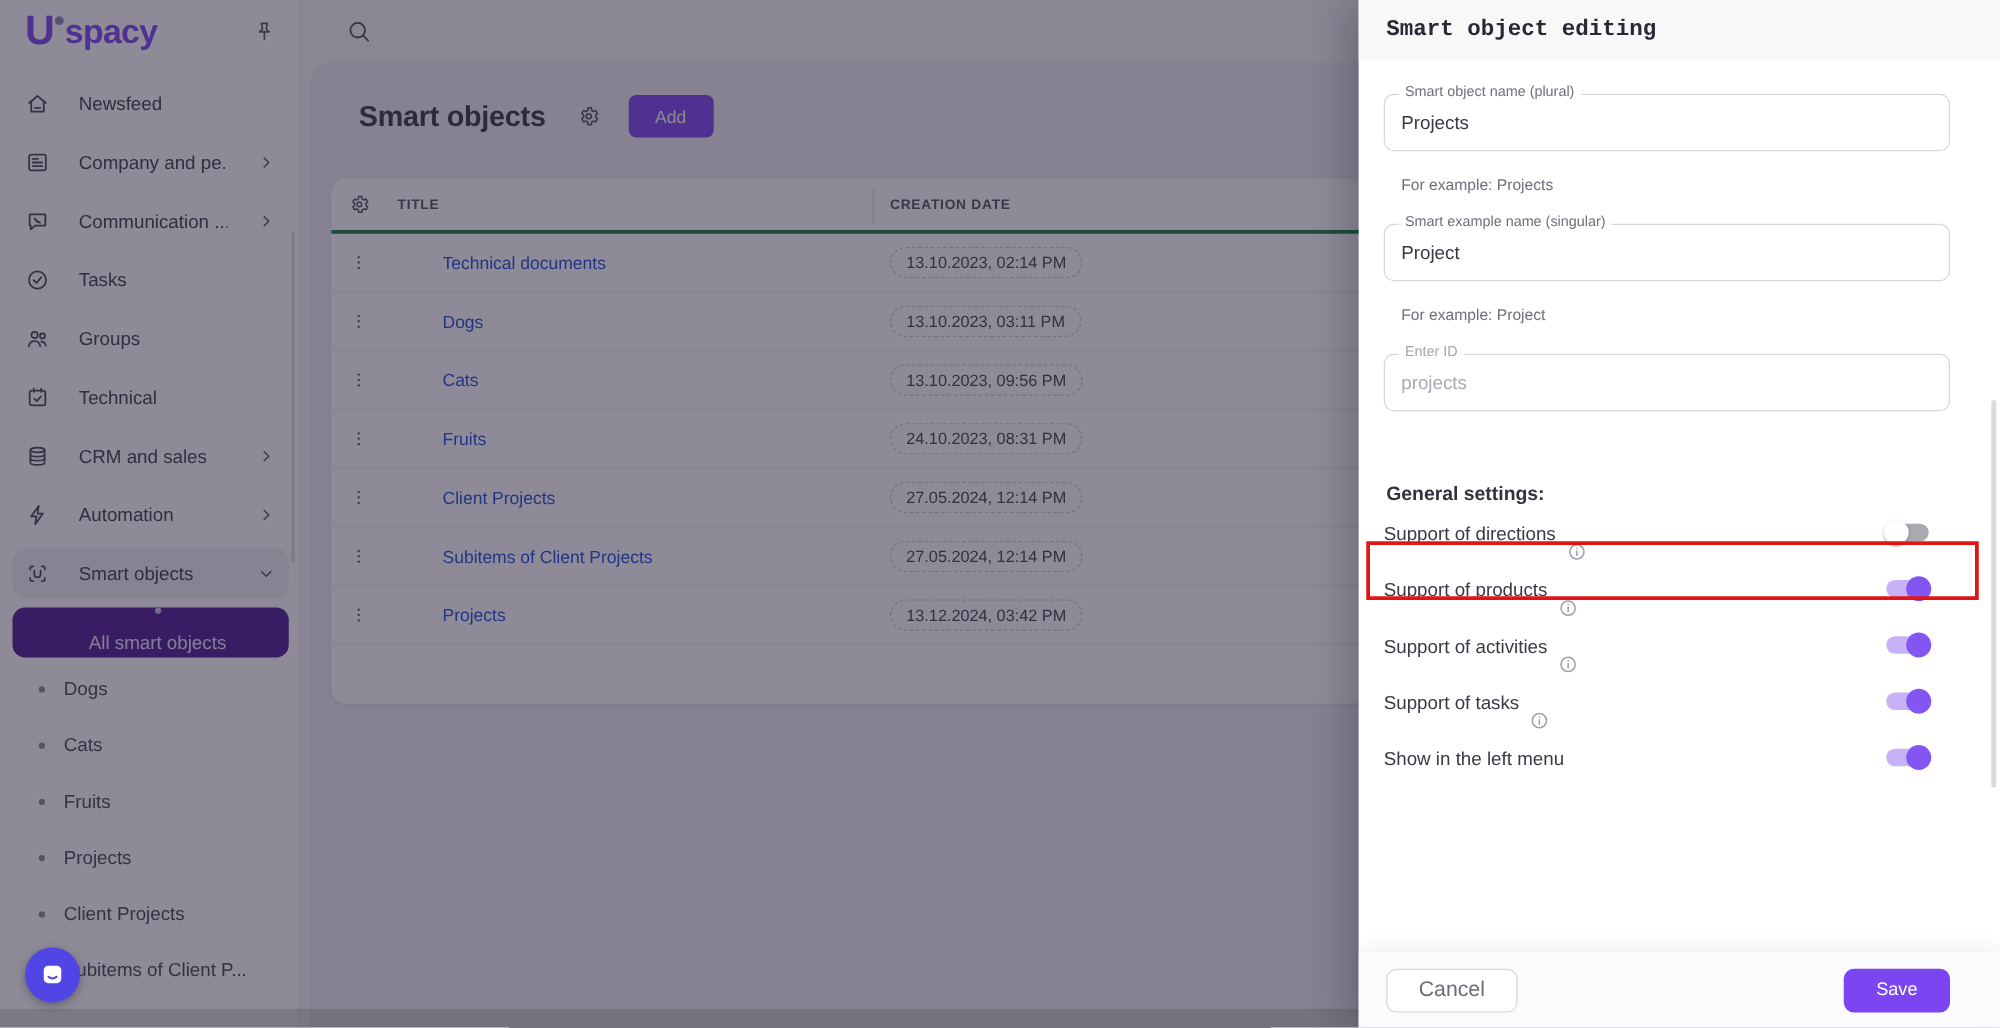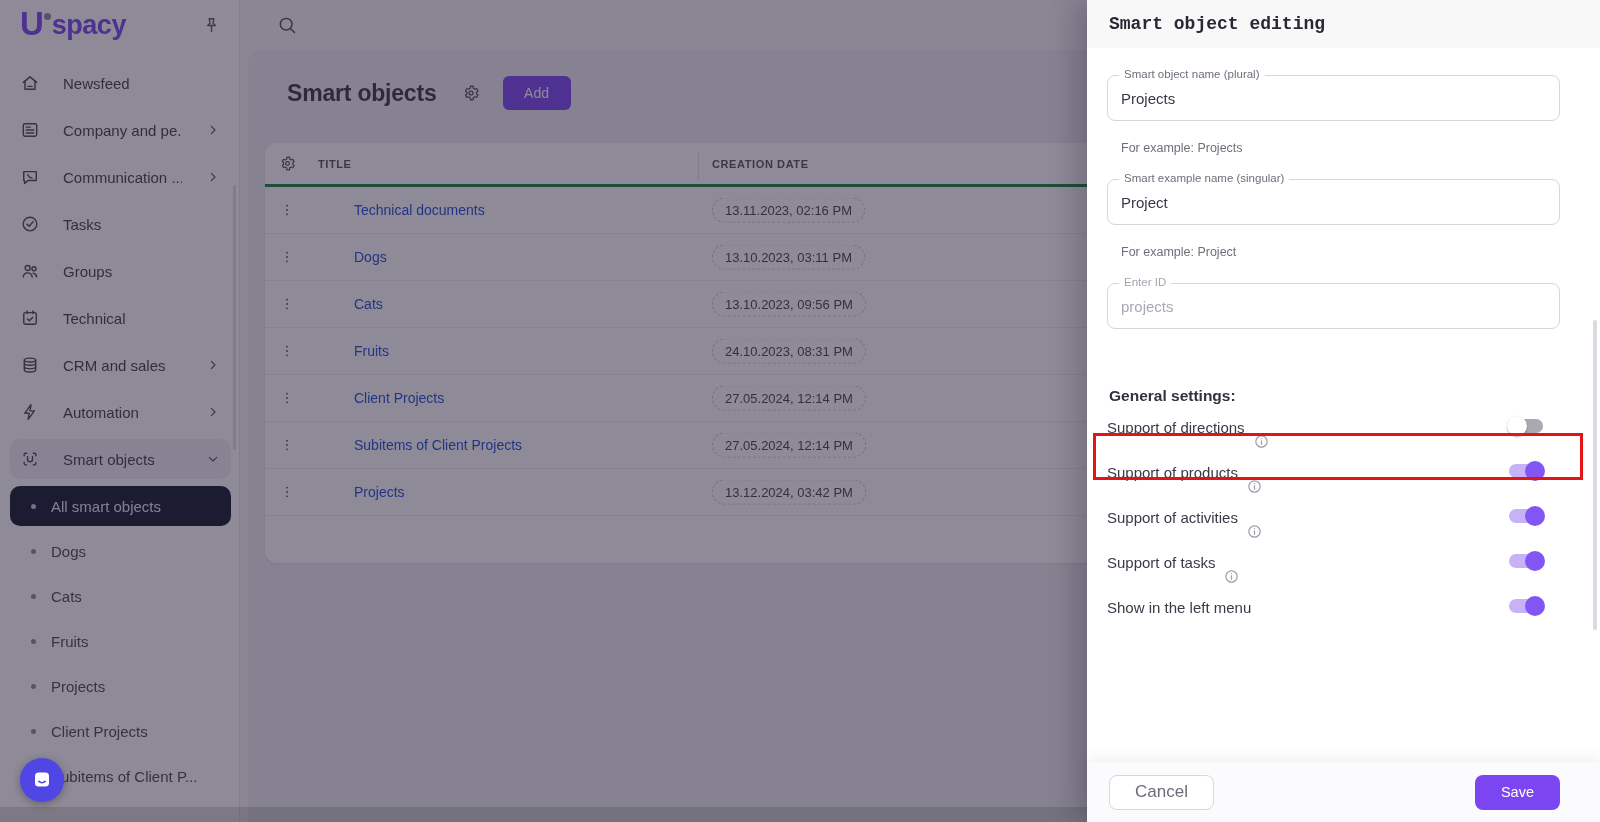--- a/index.html
+++ b/index.html
@@ -18,21 +18,21 @@
   .logo-rest { font-size:27px; font-weight:700; line-height:32px; letter-spacing:-0.5px; }
   .pin { color:#5a5664; }
   .nav { position:absolute; top:63px; left:10px; right:8px; }
   .nav-item { height:40px; margin-bottom:7px; display:flex; align-items:center; gap:23px; padding:0 10px; border-radius:10px; font-size:15px; color:#413d4b; cursor:pointer; }
   .nav-item.selected { background:#f1f0f4; }
   .nav-item .ic { color:#4a4653; }
   .nav-item .lbl { flex:1 1 auto; white-space:nowrap; overflow:hidden; }
   .nav-item .chev { color:#55515e; }
   .sub-item { height:40px; margin-bottom:5px; display:flex; align-items:center; gap:15px; padding:0 10px 0 21px; border-radius:10px; font-size:15px; color:#4a4653; cursor:pointer; }
   .sub-item .dot { width:5px; height:5px; border-radius:50%; background:#8f8b9b; flex:0 0 auto; }
-  .sub-item.active { background:#0f172a; color:#ece5fb; }
+  .sub-item.active { background:#4c1d95; color:#ece5fb;flex-direction:column; }
   .sub-item.active .dot { background:#cdbef5; }
   .sub-item .lbl { white-space:nowrap; overflow:hidden; }
   .side-scroll { position:absolute; left:233px; top:185px; width:3px; height:265px; border-radius:2px; background:#e4e2e9; }
 
   
   .main { position:absolute; left:240px; top:0; right:0; height:822px; background:#f7f7f9; }
   .topbar { height:50px; display:flex; align-items:center; padding:0 0 0 37px; }
   .topbar .ic { color:#4a4653; cursor:pointer; }
   .ws { position:absolute; left:8px; top:50px; right:0; bottom:0; background:#eeeef2; border-top-left-radius:14px; }
   .page-head { position:absolute; left:39px; top:26px; display:flex; align-items:center; }
@@ -283,21 +283,21 @@
       <div id="rows">
           <div class="trow">
             <span class="ic kebab">
               <svg width="16" height="16" viewBox="0 0 24 24">
                 <circle cx="12" cy="5.5" r="1.4" fill="currentColor" stroke="none"></circle>
                 <circle cx="12" cy="12" r="1.4" fill="currentColor" stroke="none"></circle>
                 <circle cx="12" cy="18.5" r="1.4" fill="currentColor" stroke="none"></circle>
               </svg>
             </span>
             <span class="t">Technical documents</span>
-            <span class="chip">13.11.2023, 02:16 PM</span>
+            <span class="chip">13.10.2023, 02:14 PM</span>
           </div>
           <div class="trow">
             <span class="ic kebab">
               <svg width="16" height="16" viewBox="0 0 24 24">
                 <circle cx="12" cy="5.5" r="1.4" fill="currentColor" stroke="none"></circle>
                 <circle cx="12" cy="12" r="1.4" fill="currentColor" stroke="none"></circle>
                 <circle cx="12" cy="18.5" r="1.4" fill="currentColor" stroke="none"></circle>
               </svg>
             </span>
             <span class="t">Dogs</span>

